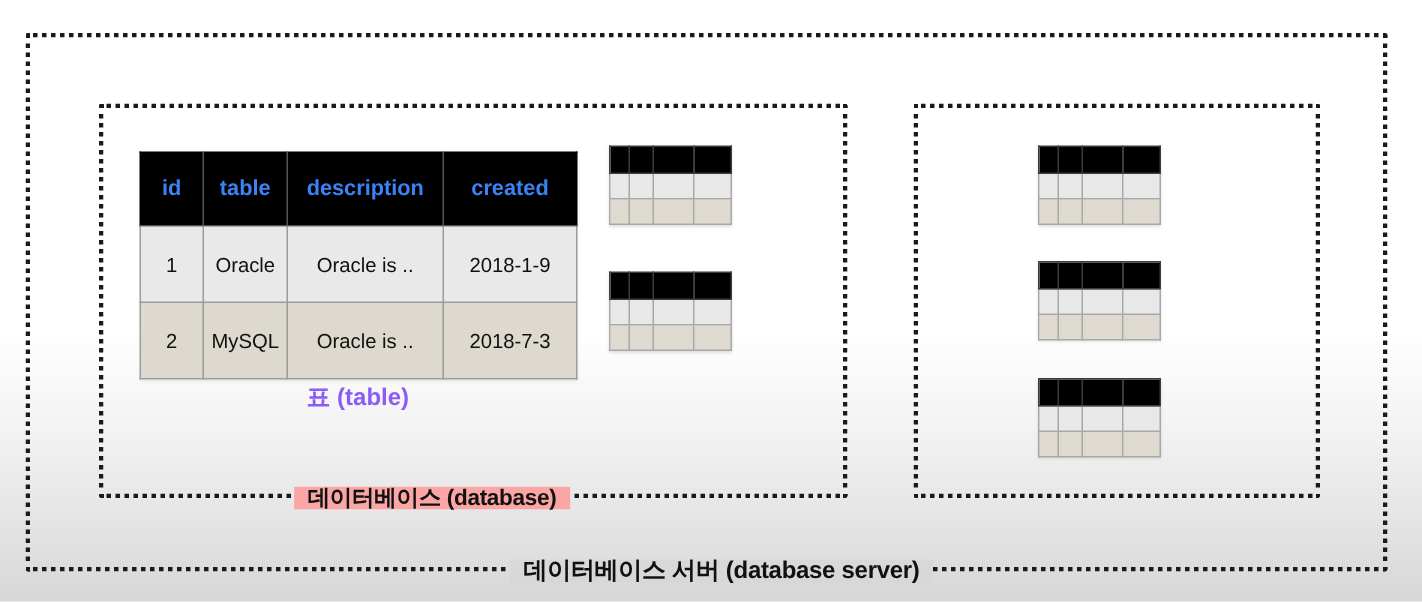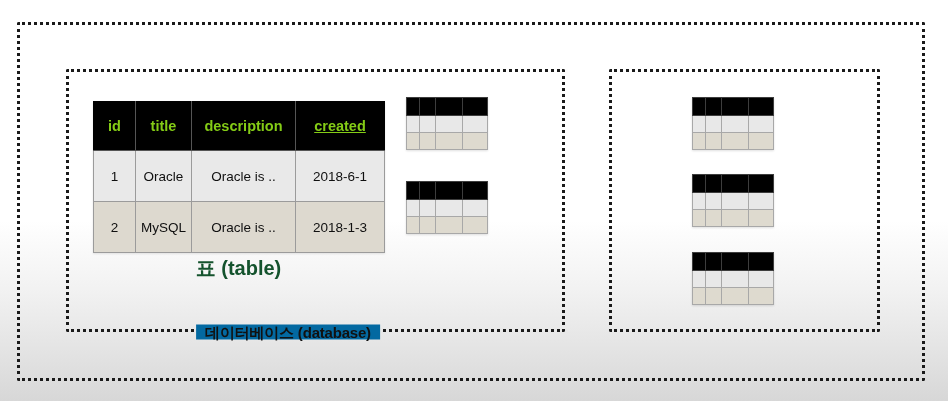--- a/index.html
+++ b/index.html
@@ -67,21 +67,21 @@
   #server-label {
     left: 481px;
     top: 381px;
     font-size: 16px;
     background: linear-gradient(to bottom, #d9d9d9 0%, #d7d7d7 100%);
   }
 
   #db-label-left {
     left: 288px;
     top: 332px;
-    background: #0369a1;
+    background: #fca5a5;
   }
 
   
   #main-table {
     position: absolute;
     left: 93px;
     top: 101px;
     width: 291px;
     border-collapse: collapse;
     table-layout: fixed;
@@ -91,48 +91,48 @@
   #main-table th, #main-table td {
     border: 1px solid #9b9b9b;
     text-align: center;
     font-size: 13.5px;
     color: #101010;
     padding: 0;
     overflow: hidden;
   }
   #main-table thead th {
     background: #000000;
-    color: #84cc16;
+    color: #3b82f6;
     height: 48px;
     font-weight: bold;
     font-size: 14.5px;
     border-color: #555555;
     border-top-color: #000000;
     border-left-color: #000000;
     border-right-color: #555555;
   }
-  #main-table thead th:last-child { border-right-color: #000000; text-decoration: underline; }
+  #main-table thead th:last-child { border-right-color: #000000; }
   #main-table tbody tr.row-odd td { background: #e9e9e9; height: 50px; }
   #main-table tbody tr.row-even td { background: #ddd9cf; height: 50px; }
 
   .col-id    { width: 42px; }
   .col-title { width: 56px; }
   .col-desc  { width: 104px; }
   .col-created { width: 89px; }
 
   
   #table-caption {
     position: absolute;
     left: 93px;
     top: 256px;
     width: 291px;
     text-align: center;
-    font-size: 20px;
+    font-size: 16px;
     font-weight: bold;
-    color: #14532d;
+    color: #8b5cf6;
     line-height: 1.2;
   }
 
   
   .mini-table {
     position: absolute;
     width: 81px;
     border-collapse: collapse;
     table-layout: fixed;
     box-shadow: 0 1px 2px rgba(0,0,0,0.12);
@@ -153,53 +153,54 @@
   .mini-c2 { width: 16px; }
   .mini-c3 { width: 27px; }
   .mini-c4 { width: 25px; }
 </style>
 </head>
 <body>
 
 <div id="stage">
 
   <div class="dotbox" id="server-box"></div>
+  <div class="border-label" id="server-label">데이터베이스 서버 (database server)</div>
 
   <div class="dotbox" id="db-box-left"></div>
   <div class="border-label" id="db-label-left">데이터베이스 (database)</div>
 
   <div class="dotbox" id="db-box-right"></div>
 
   <table id="main-table">
     <colgroup>
       <col class="col-id">
         <col class="col-title">
         <col class="col-desc">
         <col class="col-created">
     </colgroup>
     <thead>
       <tr>
         <th>id</th>
-        <th>title</th>
+        <th>table</th>
         <th>description</th>
         <th>created</th>
       </tr>
     </thead>
     <tbody>
       <tr class="row-odd">
         <td>1</td>
         <td>Oracle</td>
         <td>Oracle is ..</td>
-        <td>2018-6-1</td>
+        <td>2018-1-9</td>
       </tr>
       <tr class="row-even">
         <td>2</td>
         <td>MySQL</td>
         <td>Oracle is ..</td>
-        <td>2018-1-3</td>
+        <td>2018-7-3</td>
       </tr>
     </tbody>
   </table>
 
   <div id="table-caption">표 (table)</div>
 
   <table class="mini-table" style="left:406px; top:97px;">
     <colgroup>
         <col class="mini-c1">
         <col class="mini-c2">

